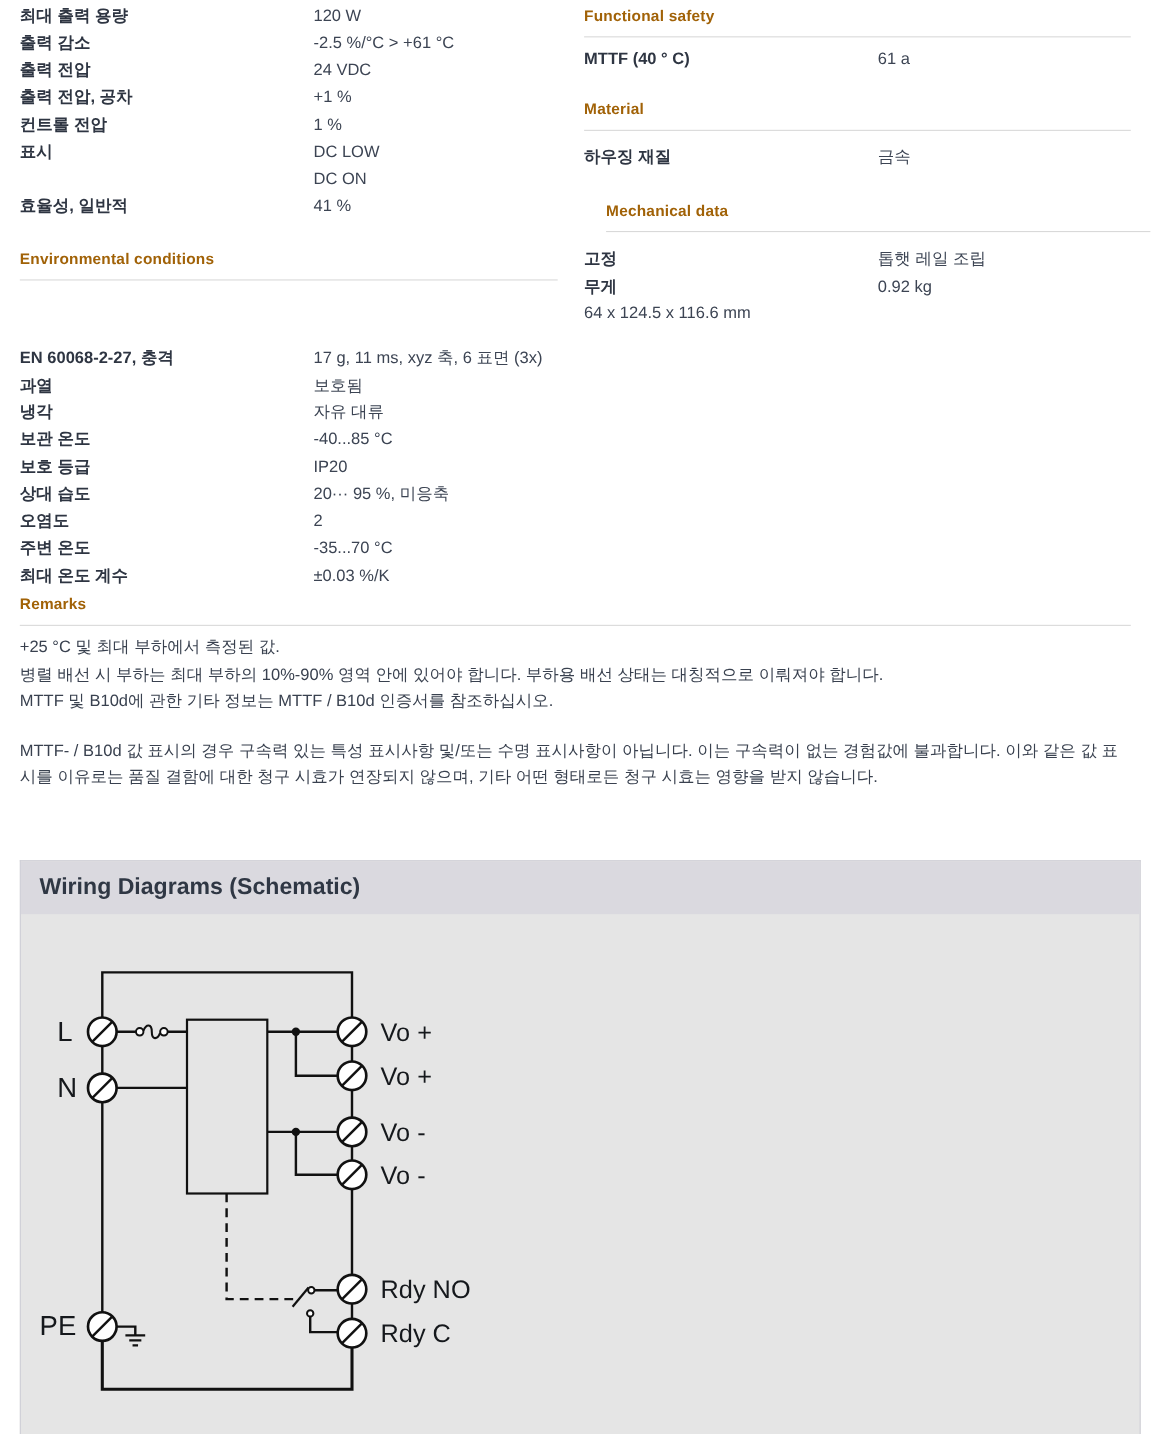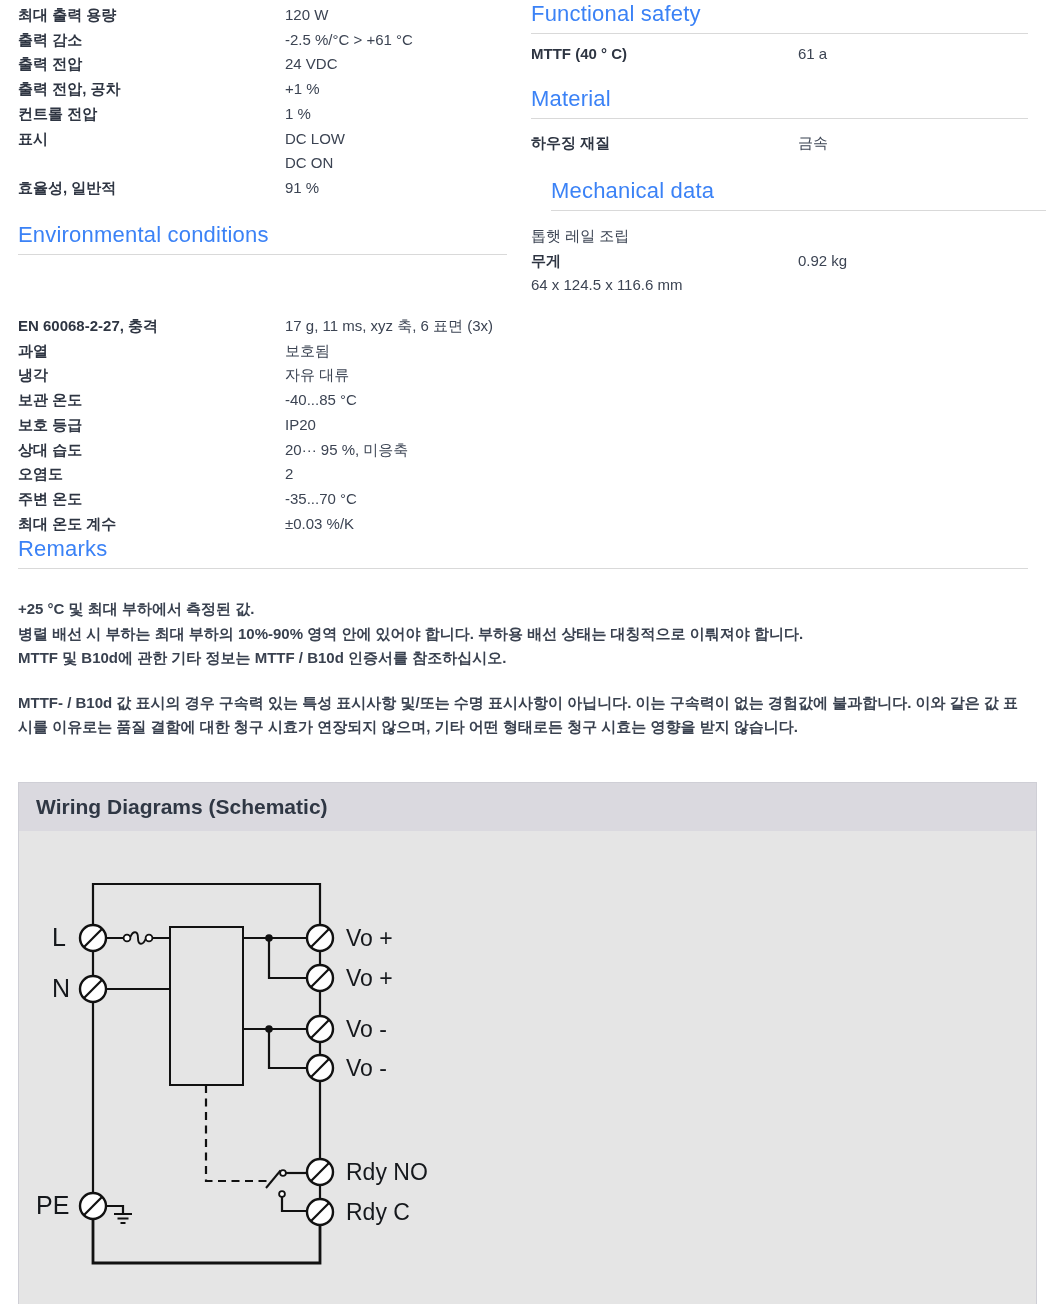--- a/index.html
+++ b/index.html
@@ -17,23 +17,23 @@
   .abs { position: absolute; }
 
   
   .kvtable { display: block; }
   .kvrow { display: grid; grid-template-columns: 267px 1fr; line-height: 24.7px; }
   .kvrow .lbl { font-weight: 700; color: #2e3542; }
   .kvrow .val { color: #3c4453; }
 
   
   .sec-title {
-    font-size: 22px;
-    font-weight: 400;
-    color: #3b82f6;
+    font-size: 14px;
+    font-weight: 700;
+    color: #a16207;
     letter-spacing: 0.2px;
     line-height: 22px;
     padding-bottom: 8px;
     border-bottom: 1px solid #d9d9d9;
   }
 
   
   .remarks-body p { line-height: 24.5px; color: #39414f; }
   .remarks-body p.p4 { margin-top: 20px; }
 
@@ -98,21 +98,21 @@
     <div class="kvrow">
         <span class="lbl">표시</span>
         <span class="val">DC LOW</span>
       </div>
     <div class="kvrow">
         <span class="lbl"></span>
         <span class="val">DC ON</span>
       </div>
     <div class="kvrow">
         <span class="lbl">효율성, 일반적</span>
-        <span class="val">91 %</span>
+        <span class="val">41 %</span>
       </div>
   </div>
 
   <div class="abs sec-title" style="left:531px; top:3px; width:497px;">Functional safety</div>
   <div class="abs kvtable" style="left:531px; top:42px; width:497px;">
     <div class="kvrow">
         <span class="lbl">MTTF (40 ° C)</span>
         <span class="val">61 a</span>
       </div>
   </div>
@@ -121,20 +121,21 @@
     <div class="kvrow">
         <span class="lbl">하우징 재질</span>
         <span class="val">금속</span>
       </div>
   </div>
   <div class="abs sec-title" style="left:531px; top:88px; width:497px;">Material</div>
 
   <div class="abs sec-title" style="left:551px; top:180px; width:497px;">Mechanical data</div>
   <div class="abs kvtable" style="left:531px; top:224px; width:497px;">
     <div class="kvrow">
+        <span class="lbl">고정</span>
         <span class="val">톱햇 레일 조립</span>
       </div>
     <div class="kvrow">
         <span class="lbl">무게</span>
         <span class="val">0.92 kg</span>
       </div>
     <div class="kvrow">
         <span class="val">64 x 124.5 x 116.6 mm</span>
       </div>
   </div>
@@ -173,21 +174,21 @@
         <span class="lbl">주변 온도</span>
         <span class="val">-35...70 °C</span>
       </div>
     <div class="kvrow">
         <span class="lbl">최대 온도 계수</span>
         <span class="val">±0.03 %/K</span>
       </div>
   </div>
 
   <div class="abs sec-title" style="left:18px; top:538px; width:1010px;">Remarks</div>
-  <div class="abs remarks-body" style="left:18px; top:597px; width:1012px;font-weight:bold;">
+  <div class="abs remarks-body" style="left:18px; top:577px; width:1012px;">
     <p>+25 °C 및 최대 부하에서 측정된 값.</p>
     <p>병렬 배선 시 부하는 최대 부하의 10%-90% 영역 안에 있어야 합니다. 부하용 배선 상태는 대칭적으로 이뤄져야 합니다.</p>
     <p>MTTF 및 B10d에 관한 기타 정보는 MTTF / B10d 인증서를 참조하십시오.</p>
     <p class="p4">MTTF- / B10d 값 표시의 경우 구속력 있는 특성 표시사항 및/또는 수명 표시사항이 아닙니다. 이는 구속력이 없는 경험값에 불과합니다. 이와 같은 값 표시를 이유로는 품질 결함에 대한 청구 시효가 연장되지 않으며, 기타 어떤 형태로든 청구 시효는 영향을 받지 않습니다.</p>
   </div>
 
   <div class="abs" id="wiring-box">
     <div id="wiring-header">
       <span>Wiring Diagrams (Schematic)</span>
     </div>

